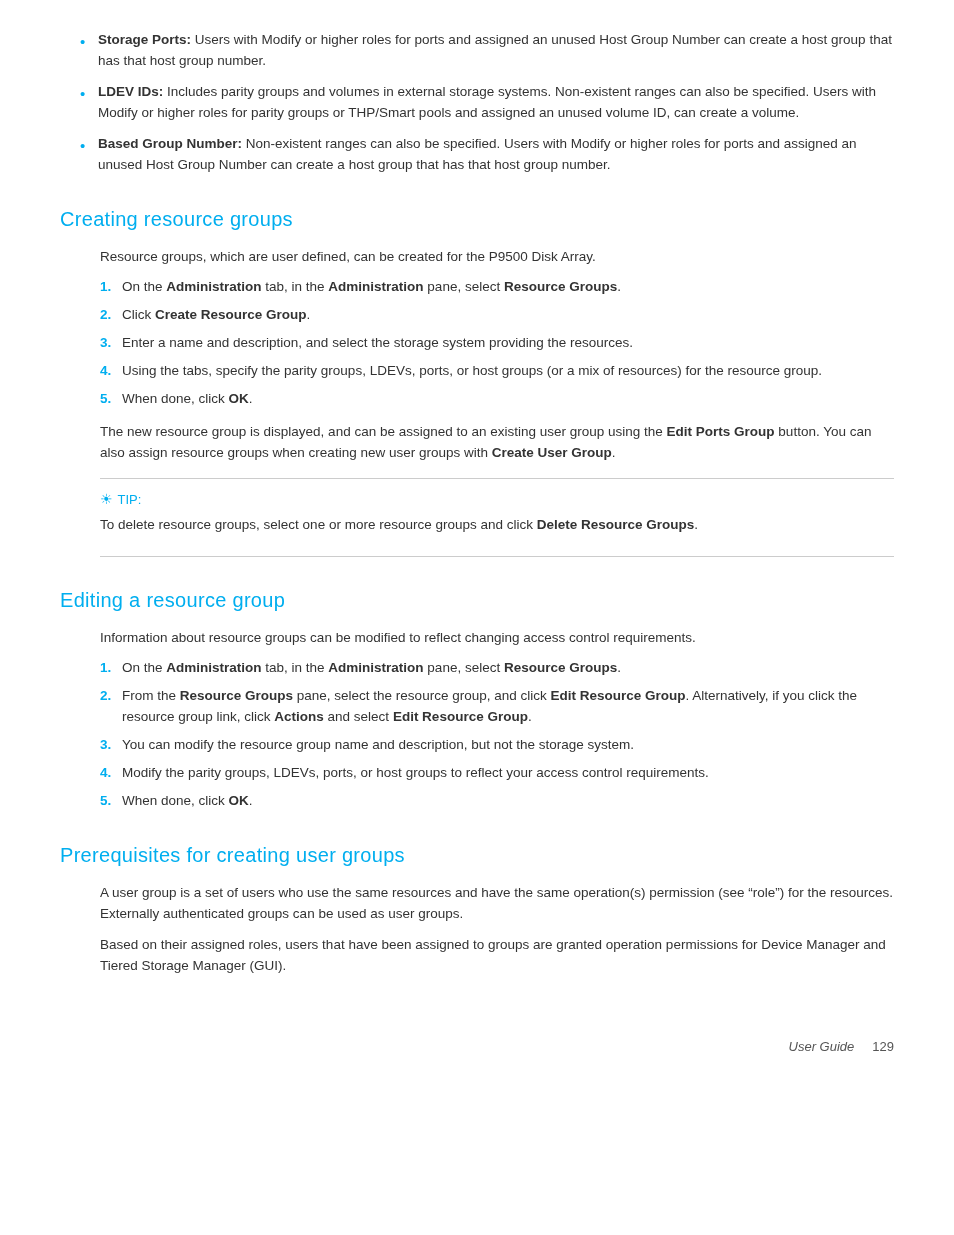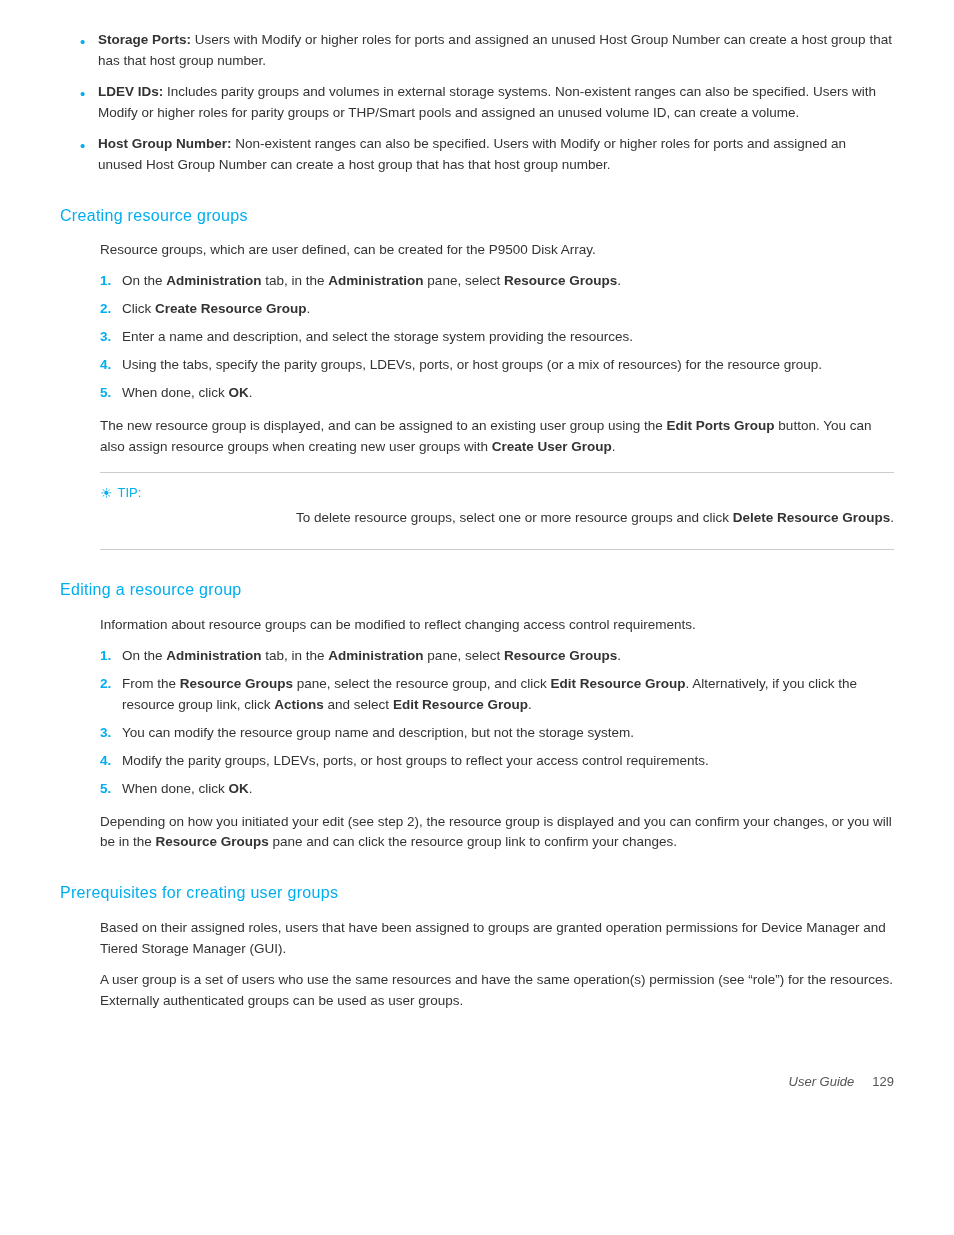--- a/index.html
+++ b/index.html
@@ -27,21 +27,21 @@
     .bullet-list li::before {
       content: "•";
       color: #00AEEF;
       position: absolute;
       left: 0;
       top: 0;
       font-size: 15px;
     }
 
     .section-title {
-      font-size: 16px;
+      font-size: 20px;
       font-weight: 300;
       color: #00AEEF;
       margin-bottom: 12px;
       margin-top: 28px;
       letter-spacing: 0.3px;
     }
 
     .section-body {
       margin-left: 40px;
       margin-bottom: 10px;
@@ -87,21 +87,20 @@
       gap: 5px;
     }
     .tip-label .sun-icon {
       display: inline-block;
       font-size: 14px;
       color: #00AEEF;
     }
     .tip-box .tip-text {
       margin-left: 0;
       color: #333;
-      text-align: right;
     }
 
     b, strong {
       font-weight: bold;
     }
 
     .page-footer {
       margin-top: 60px;
       display: flex;
       justify-content: flex-end;
@@ -121,21 +120,21 @@
 <body>
 
 <ul class="bullet-list">
   <li>
     <span><b>Storage Ports:</b> Users with Modify or higher roles for ports and assigned an unused Host Group Number can create a host group that has that host group number.</span>
   </li>
   <li>
     <span><b>LDEV IDs:</b> Includes parity groups and volumes in external storage systems. Non-existent ranges can also be specified. Users with Modify or higher roles for parity groups or THP/Smart pools and assigned an unused volume ID, can create a volume.</span>
   </li>
   <li>
-    <span><b>Host Group Number:</b> Non-existent ranges can also be specified. Users with Modify or higher roles for ports and assigned an unused Host Group Number can create a host group that has that host group number.</span>
+    <span><b>Based Group Number:</b> Non-existent ranges can also be specified. Users with Modify or higher roles for ports and assigned an unused Host Group Number can create a host group that has that host group number.</span>
   </li>
 </ul>
 
 <h2 class="section-title">Creating resource groups</h2>
 <div class="section-body">
   <p>Resource groups, which are user defined, can be created for the P9500 Disk Array.</p>
   <ol class="ordered-list">
     <li>
       <span class="num">1.</span>
       <span class="text">On the <b>Administration</b> tab, in the <b>Administration</b> pane, select <b>Resource Groups</b>.</span>
@@ -186,25 +185,24 @@
     </li>
     <li>
       <span class="num">4.</span>
       <span class="text">Modify the parity groups, LDEVs, ports, or host groups to reflect your access control requirements.</span>
     </li>
     <li>
       <span class="num">5.</span>
       <span class="text">When done, click <b>OK</b>.</span>
     </li>
   </ol>
-  <p>Depending on how you initiated your edit (see step 2), the resource group is displayed and you can confirm your changes, or you will be in the <b>Resource Groups</b> pane and can click the resource group link to confirm your changes.</p>
 </div>
 
 <h2 class="section-title">Prerequisites for creating user groups</h2>
 <div class="section-body">
+  <p>A user group is a set of users who use the same resources and have the same operation(s) permission (see “role”) for the resources. Externally authenticated groups can be used as user groups.</p>
   <p>Based on their assigned roles, users that have been assigned to groups are granted operation permissions for Device Manager and Tiered Storage Manager (GUI).</p>
-  <p>A user group is a set of users who use the same resources and have the same operation(s) permission (see “role”) for the resources. Externally authenticated groups can be used as user groups.</p>
 </div>
 
 <div class="page-footer">
   <span class="page-label">User Guide</span>
   <span class="page-num">129</span>
 </div>
 
 </body></html>

